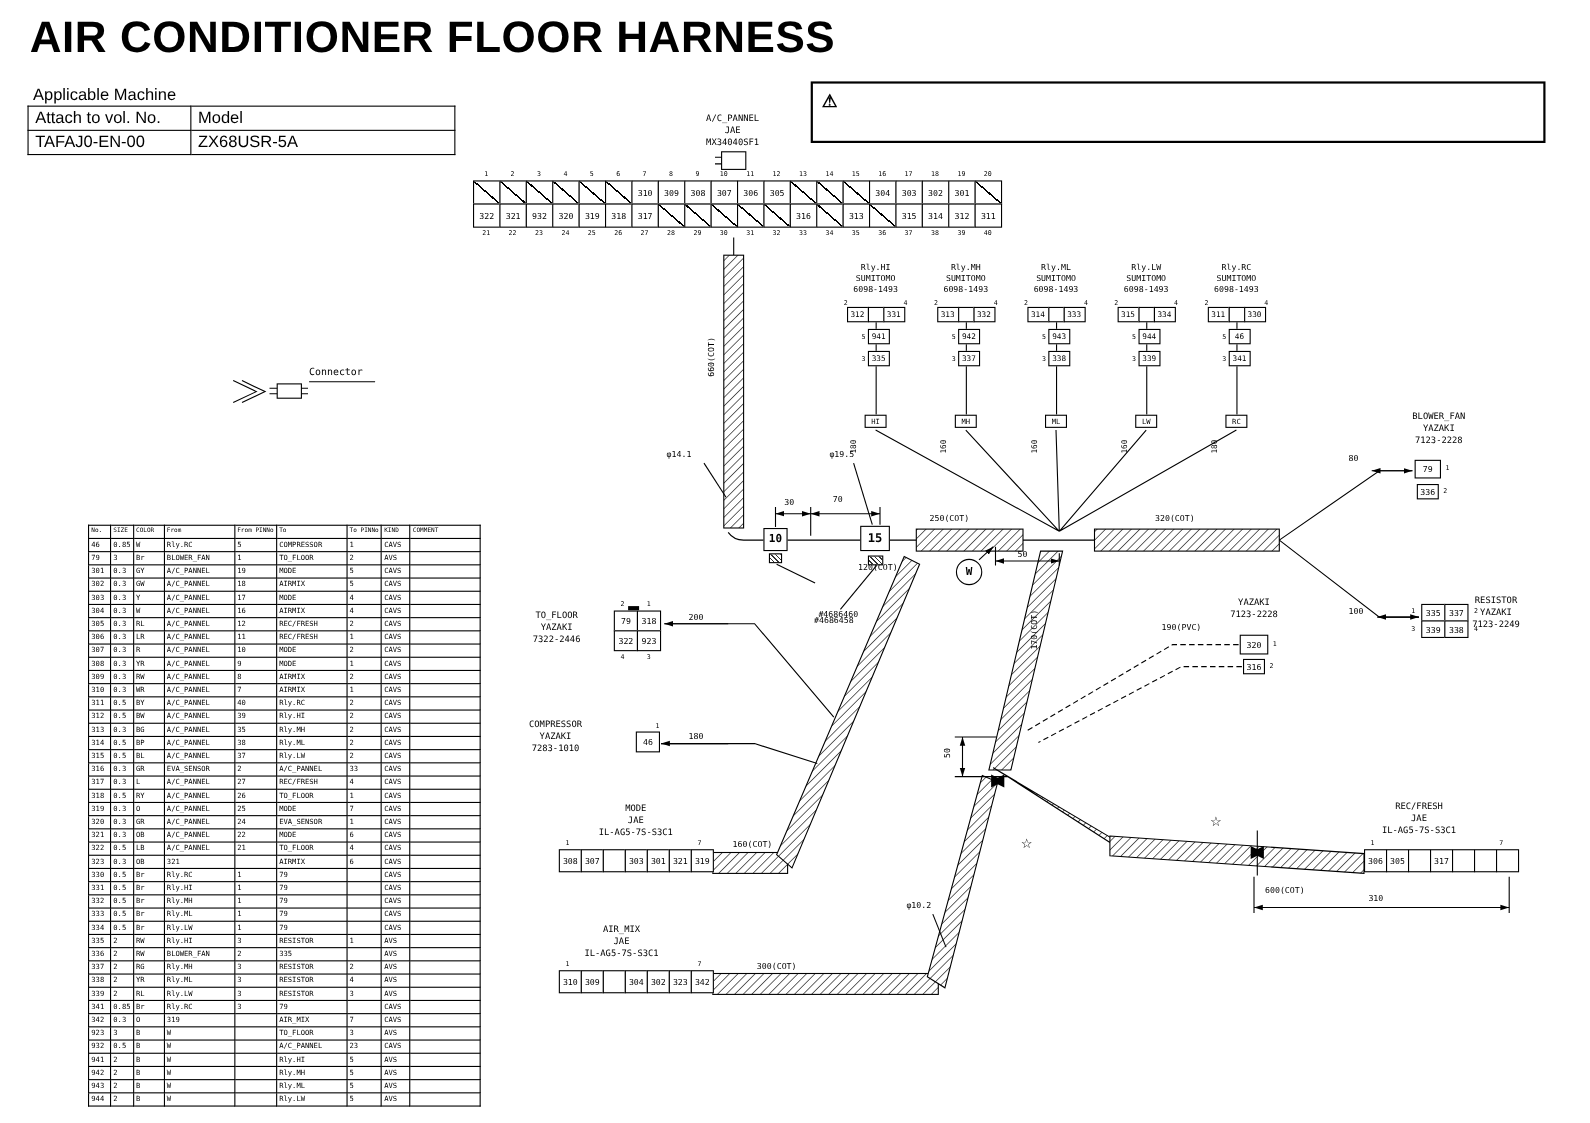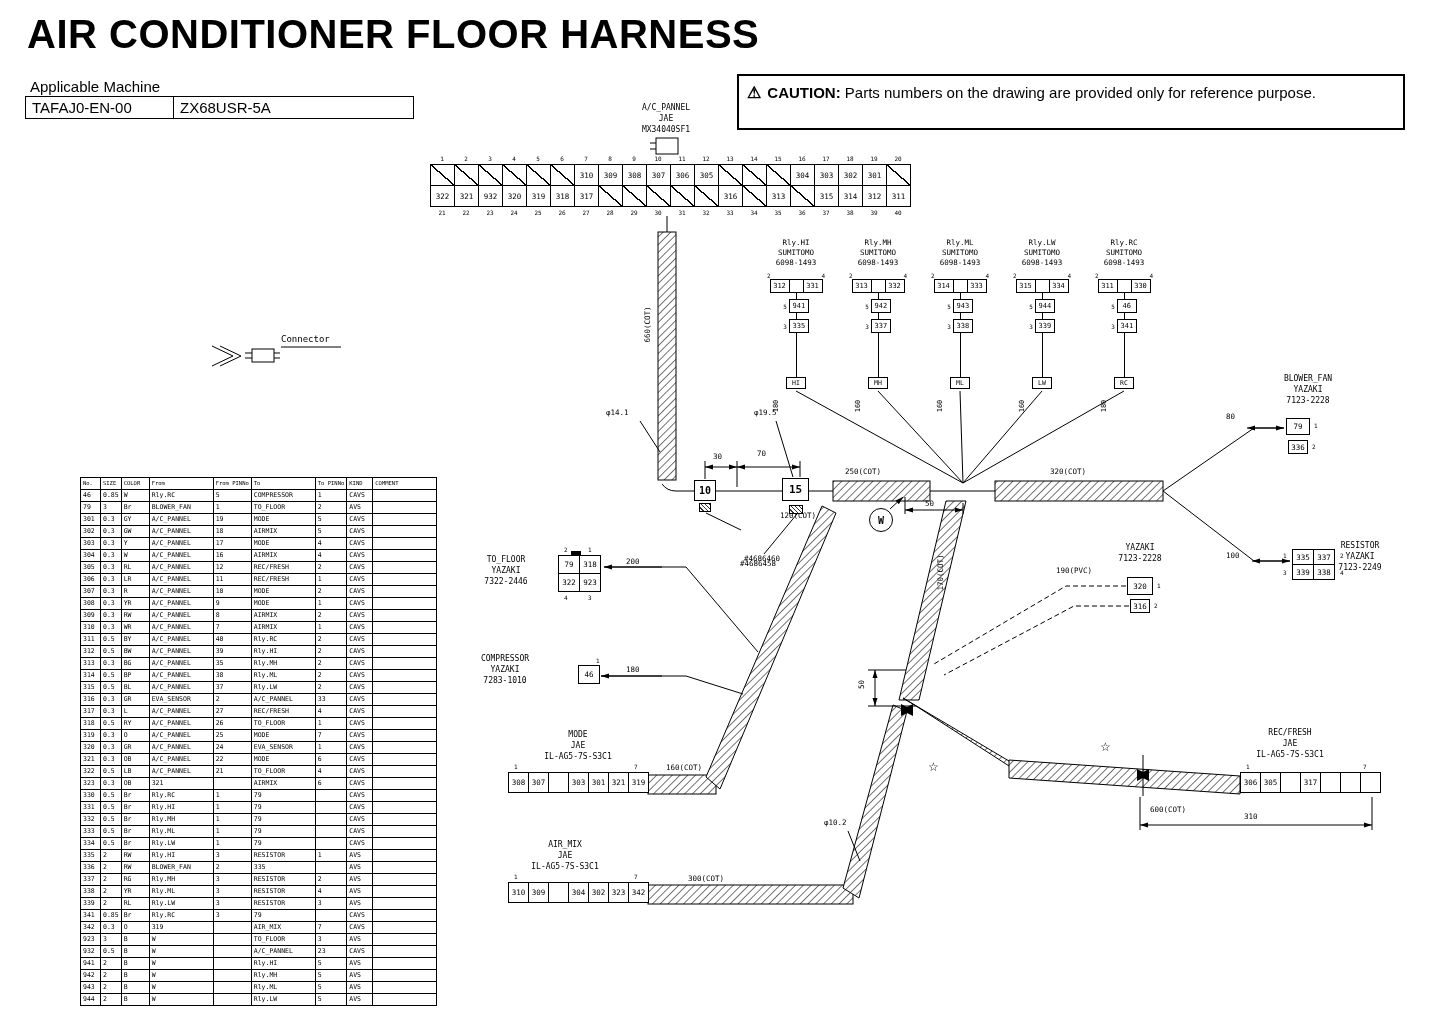--- a/index.html
+++ b/index.html
@@ -131,31 +131,33 @@
     <polygon points="1137,769 1149,775 1137,781"></polygon>
     <polygon points="1149,769 1137,775 1149,781"></polygon>
     <rect x="571" y="551" width="10" height="4"></rect>
   </g>
 </svg>
 
 <div class="abs title">AIR CONDITIONER FLOOR HARNESS</div>
 <div class="abs appmach">Applicable Machine</div>
 <table class="abs mtable">
   <tbody>
+      <tr>
+    <td class="c1">Attach to vol. No.</td>
+    <td class="c2">Model</td>
+  </tr>
   <tr>
     <td class="c1">TAFAJ0-EN-00</td>
     <td class="c2">ZX68USR-5A</td>
   </tr>
 </tbody>
   </table>
 <div class="abs caution">
   <div class="l1">
     <span class="warn">⚠</span>
-    <span><span class="pfx">CAUTION:</span>
-    <span>Parts numbers on the drawing are provided only for reference purpose.</span></span>
   </div>
 </div>
 
 <div class="legendlab">Connector</div>
 
 <div class="cl" style="left:606px;top:102px;width:120px;">
   <div>A/C_PANNEL</div>
   <div>JAE</div>
   <div>MX34040SF1</div>
 </div>

